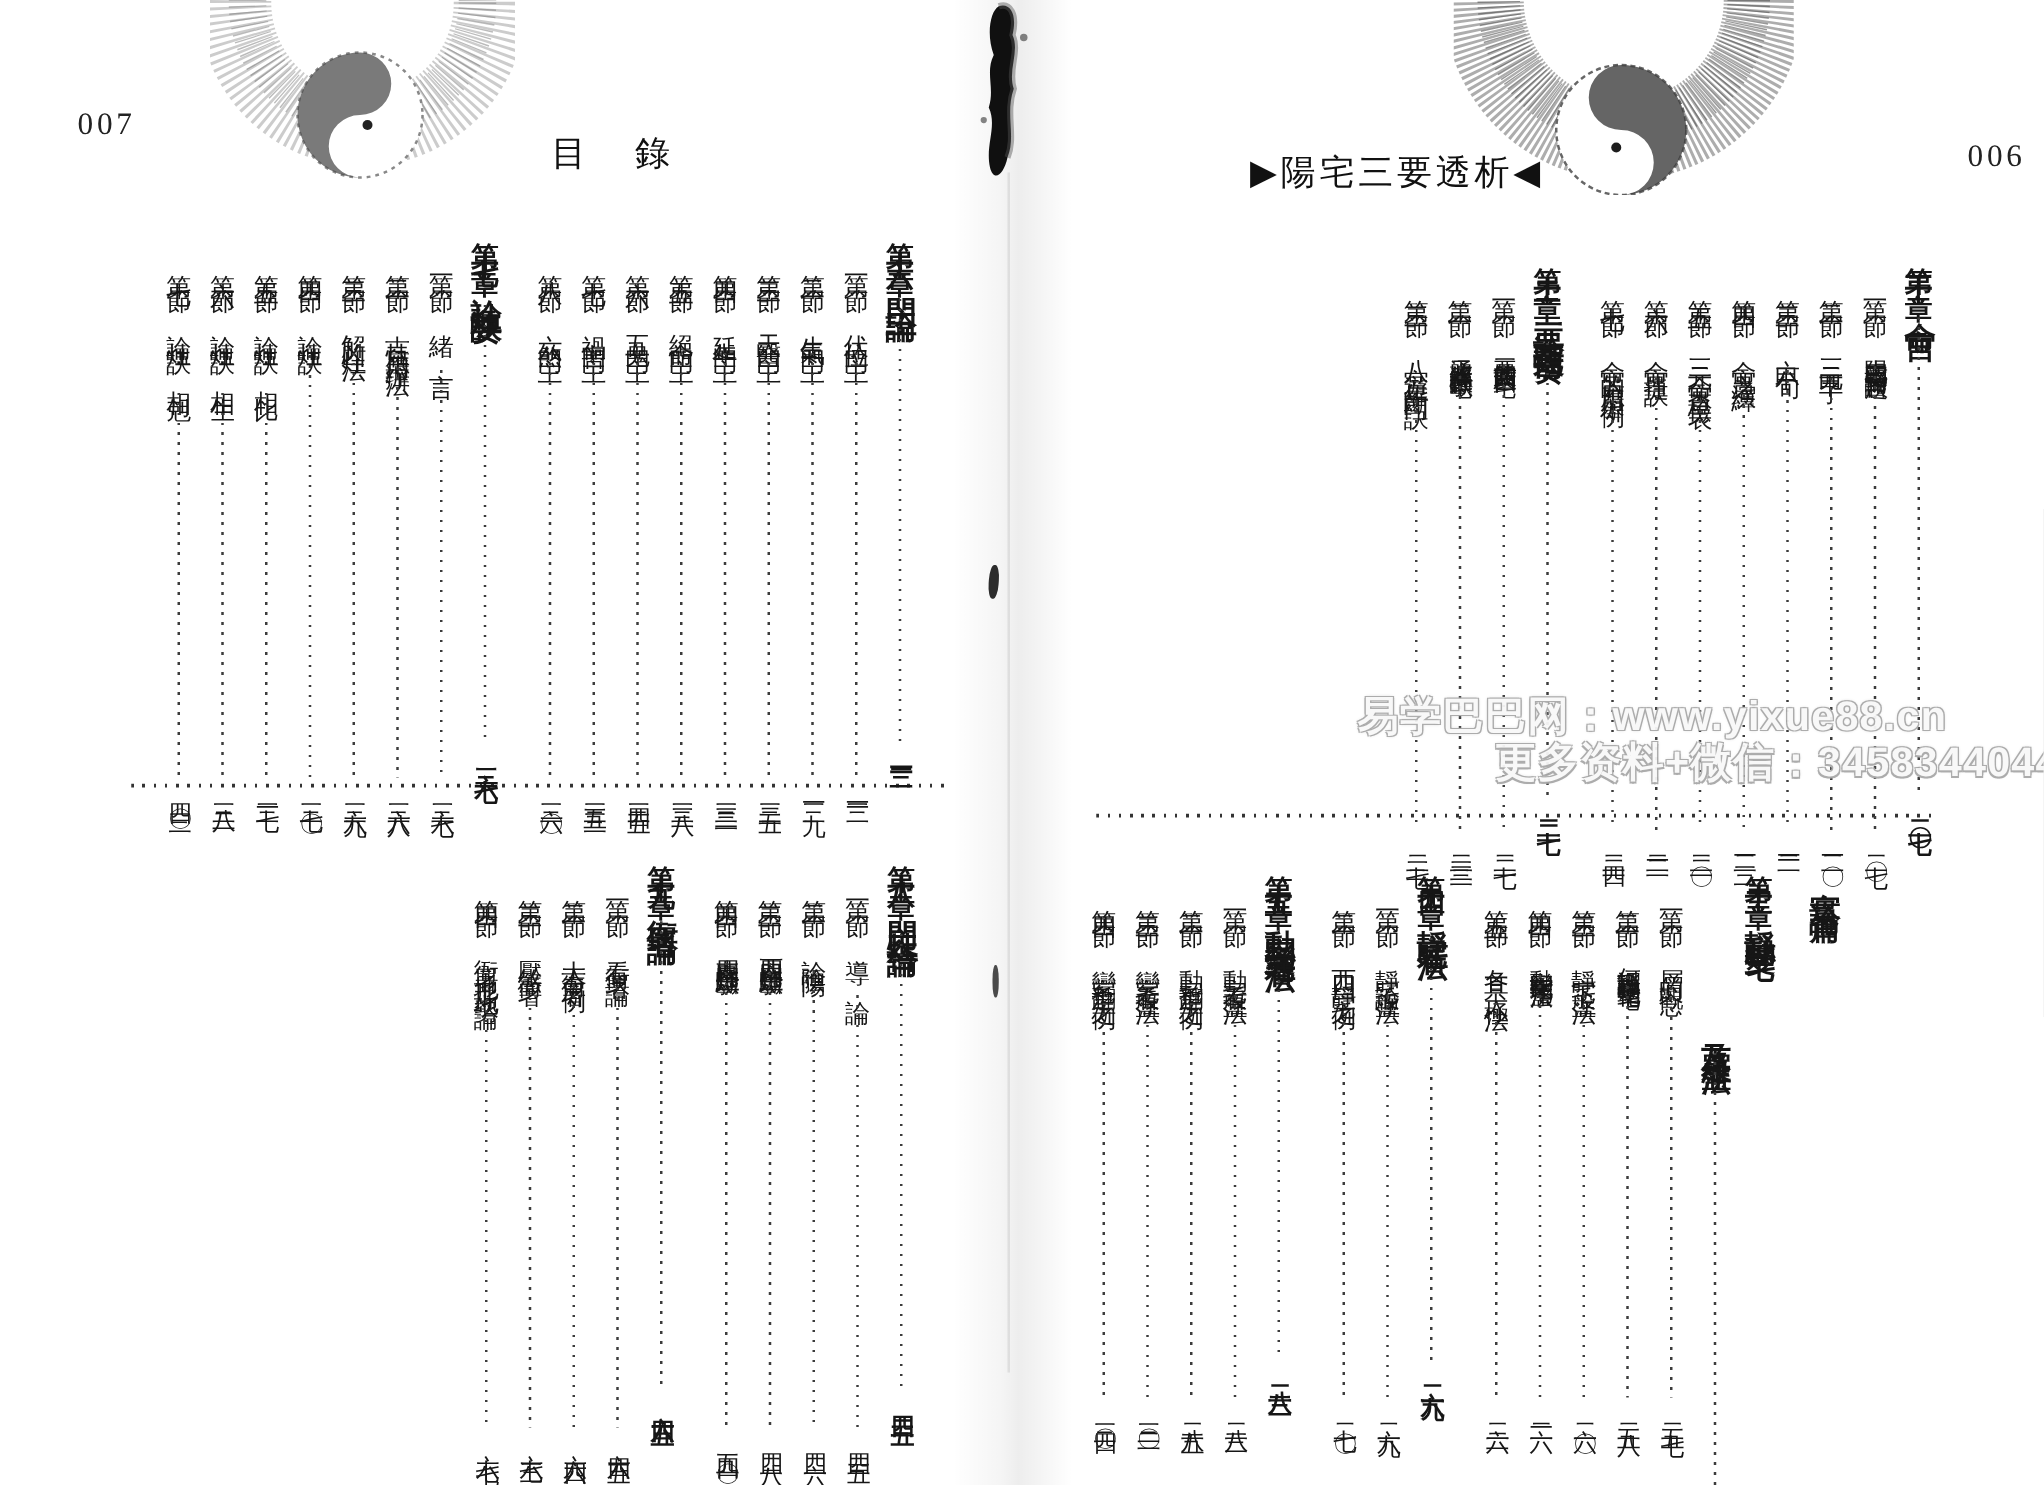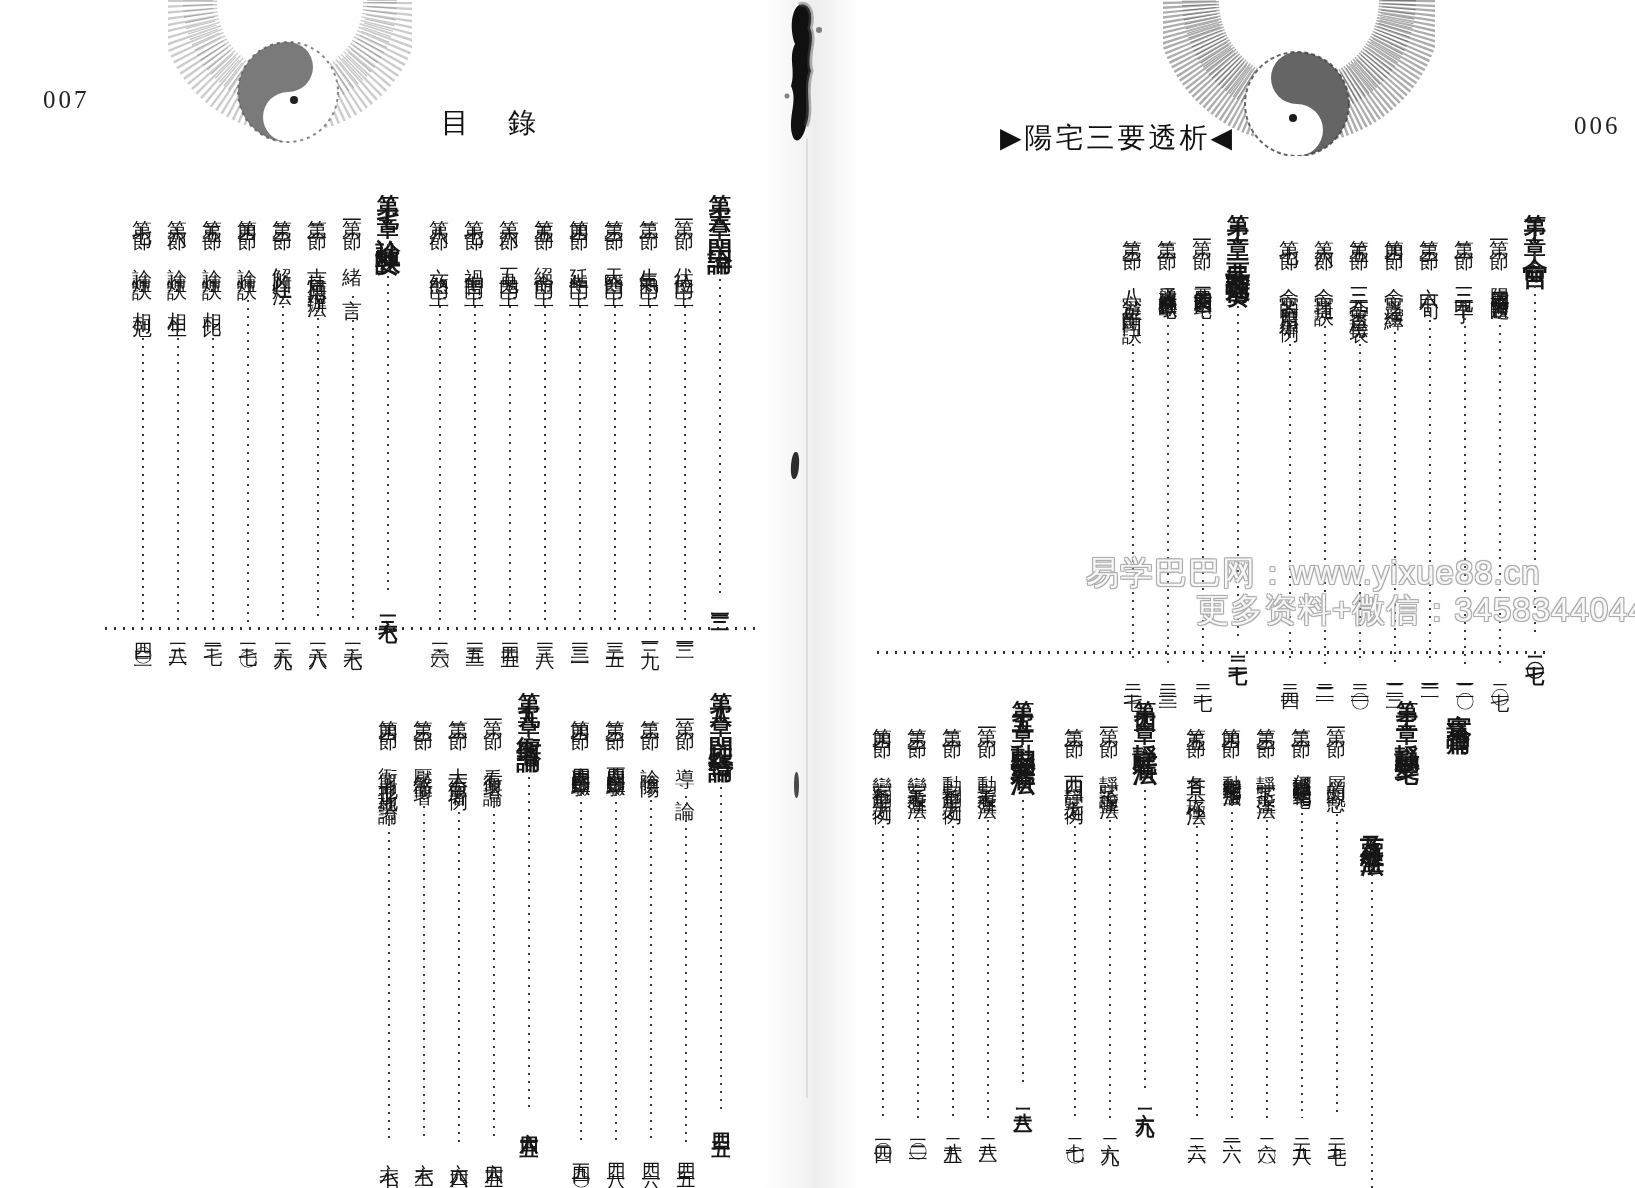--- a/index.html
+++ b/index.html
@@ -35,21 +35,21 @@
   .chapter,.chnl{padding-top:var(--chpad);font-weight:bold;}
   .chapter .lab,.chnl .lab{font-size:22px;letter-spacing:7px;margin-bottom:14px;}
   .chapter .tit,.chnl .tit{font-size:25px;letter-spacing:5px;}
   .part{padding-top:var(--partpad);font-weight:bold;}
   .part .tit{font-size:25px;letter-spacing:8px;}
   .cont{padding-top:var(--contpad);font-weight:bold;}
   .cont .tit{font-size:24px;letter-spacing:4px;}
   .pg{font-size:19px;letter-spacing:4px;}
   .chapter .pg,.cont .pg{font-size:19px;font-weight:600;}
   
-  .wm{position:absolute;font-family:"Liberation Sans","DejaVu Sans",sans-serif;font-weight:normal;
+  .wm{position:absolute;font-family:"Liberation Sans","DejaVu Sans",sans-serif;font-weight:bold;
       color:rgba(255,255,255,0.92);opacity:.95;white-space:nowrap;
       text-shadow:-1px -1px 0 #a8a8a8,1px -1px 0 #a8a8a8,-1px 1px 0 #a8a8a8,1px 1px 0 #a8a8a8,0 0 3px #c0c0c0;}
   #wm1{left:1086px;top:551px;font-size:33px;letter-spacing:1px;}
   #wm2{left:1196px;top:588px;font-size:33px;letter-spacing:1px;}
   .emblem{position:absolute;}
 </style>
 </head>
 <body>
 <div id="stage">
 
@@ -72,21 +72,21 @@
   <div class="gutter-line"></div>
   <svg class="emblem" style="left:775px;top:0;width:62px;height:152px" viewBox="0 0 62 152">
     <path d="M24 5 C33 2 39 11 35 28 C41 41 31 56 36 71 C29 91 38 109 31 126 C28 140 20 146 17 134 C13 116 23 101 16 86 C21 70 13 58 20 44 C14 28 17 9 24 5 Z" fill="#101010"></path>
     <path d="M24 5 C33 2 39 11 35 28 C41 41 31 56 36 71 C29 91 38 109 31 126" fill="none" stroke="#555" stroke-width="5" opacity="0.45"></path>
     <circle cx="44" cy="30" r="3" fill="#333" opacity="0.6"></circle>
     <circle cx="12" cy="96" r="2.5" fill="#333" opacity="0.6"></circle>
   </svg>
   <div class="smudge" style="left:791px;top:452px;width:8px;height:27px;border-radius:45%;transform:rotate(4deg);"></div>
   <div class="smudge" style="left:794px;top:772px;width:5px;height:26px;border-radius:45%;opacity:.85;"></div>
 
-  <div class="pagenum" style="left:43px;top:86px">007</div>
+  <div class="pagenum" style="left:62px;top:86px">007</div>
   <div class="runhead" style="left:441px;top:104px;letter-spacing:16px">目 錄</div>
   <div class="runhead" style="left:1000px;top:119px;font-size:28px">▶陽宅三要透析◀</div>
   <div class="pagenum" style="left:1574px;top:112px">006</div>
 
   <div class="sep" style="left:105px;top:627px;width:655px"></div>
   <div class="sep" style="left:877px;top:651px;width:668px"></div>
 
   <div id="lt" class="block">
       <div class="col chapter">
         <span class="lab">第十六章</span>

